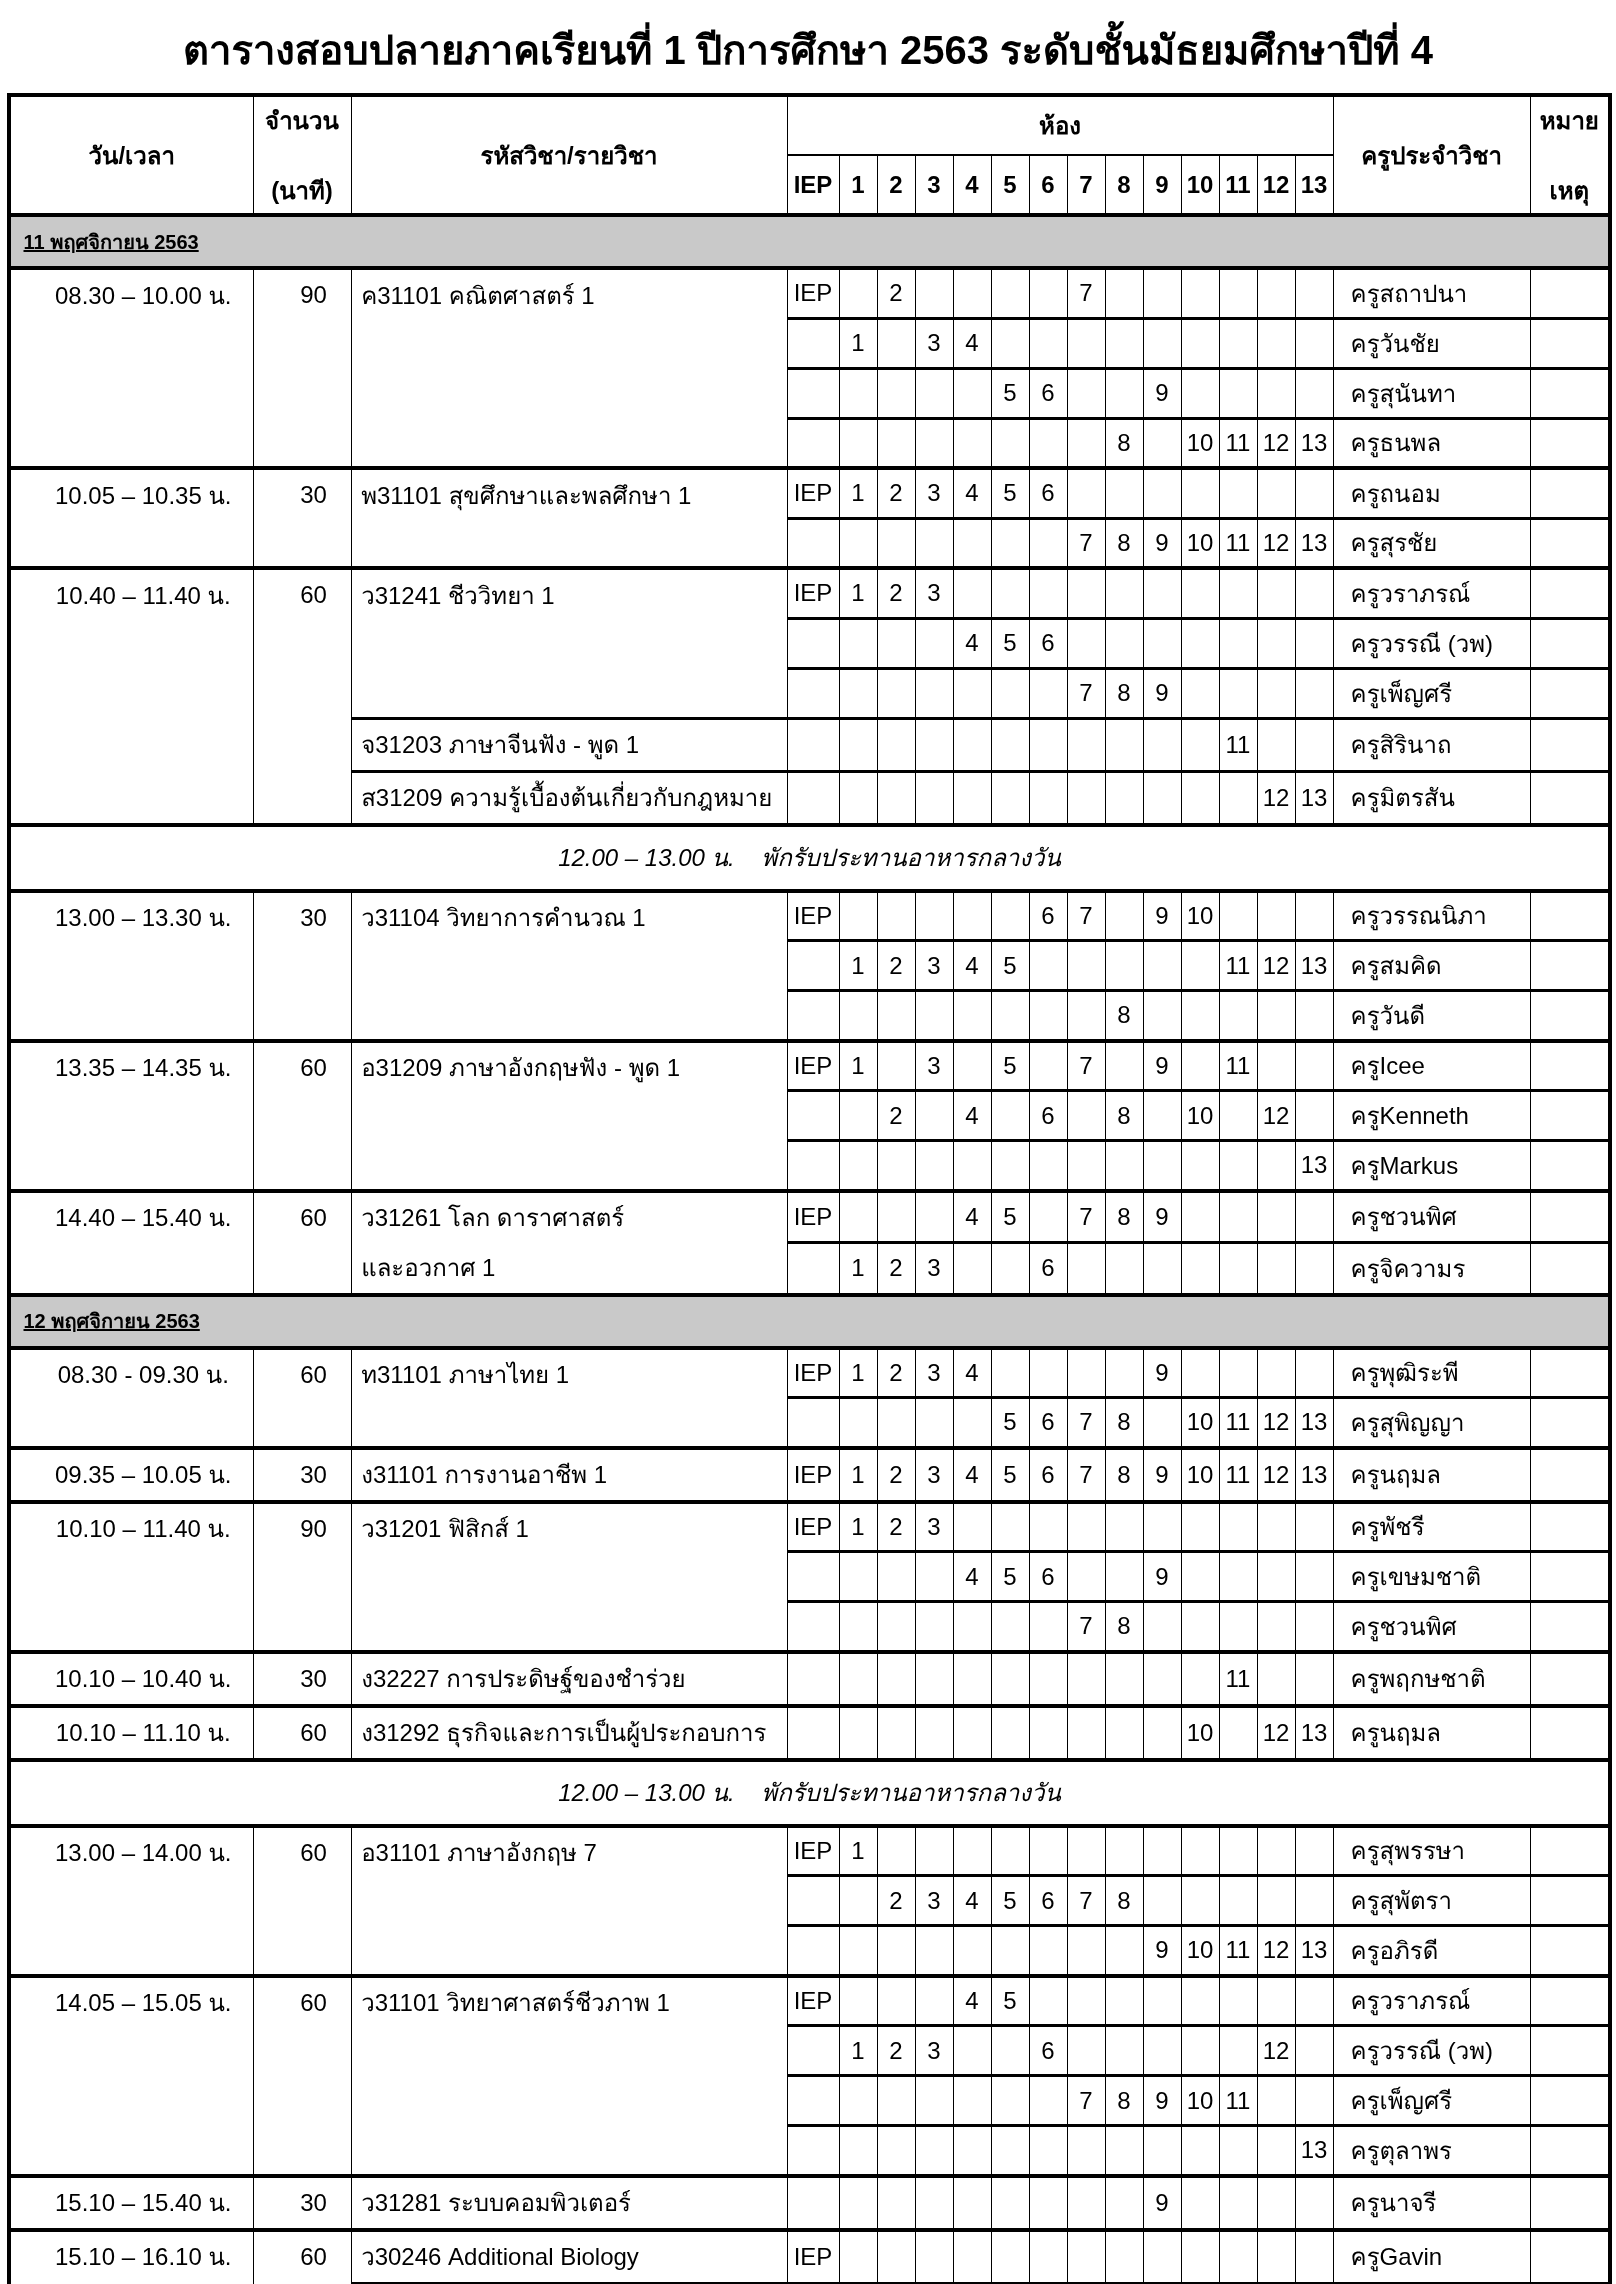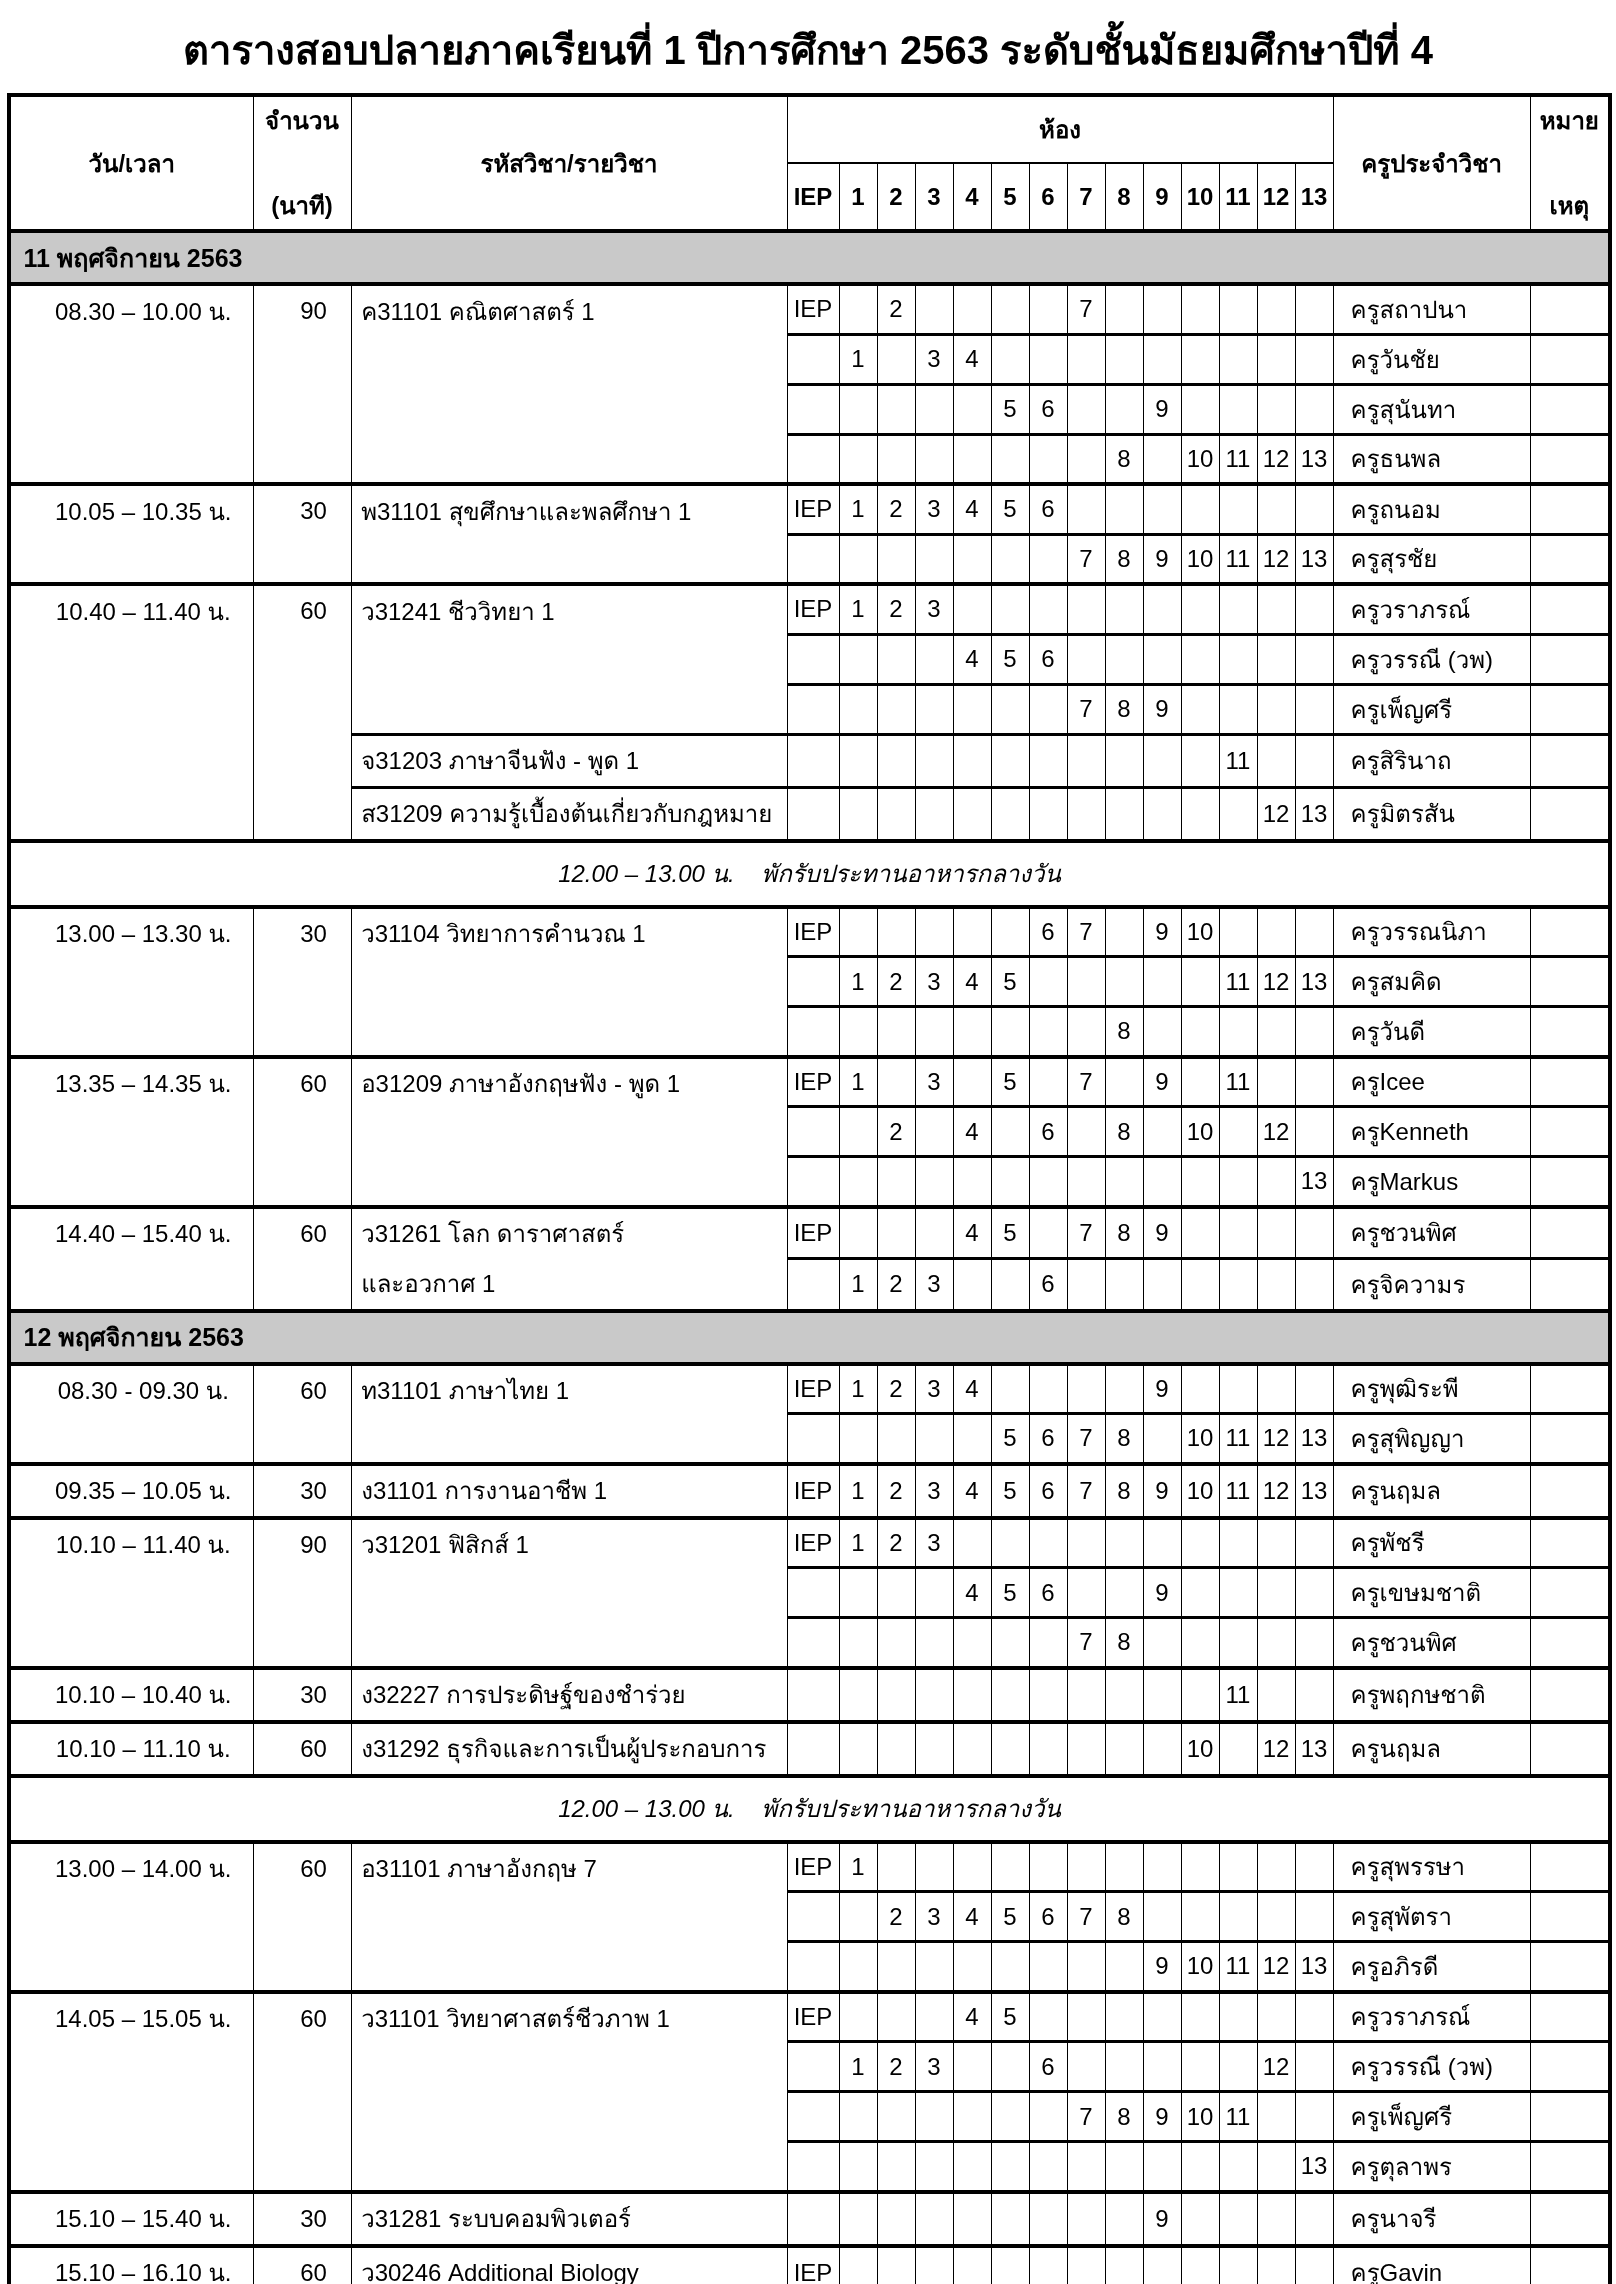--- a/index.html
+++ b/index.html
@@ -38,31 +38,32 @@
   thead th{
     font-weight:bold;
     text-align:center;
     vertical-align:middle;
   }
   tr.hrow1{height:55px;}
   tr.hrow2{height:55px;}
   .h-rooms{border-bottom:2.8px solid var(--line);}
   .stacked{
     display:flex;flex-direction:column;justify-content:space-between;
-    height:132px;padding:4.2px 0;gap:31px;
+    height:116px;padding:4.2px 0;gap:31px;
   }
   tr.band{height:53px;}
   tr.band td{
     background:var(--band-bg);
     border-top:4.2px solid var(--line);
     border-bottom:4.2px solid var(--line);
     font-weight:bold;
-    font-size:25px;
+    font-size:20px;
     text-align:left;
     padding-left:12.5px;
+    text-decoration:underline;
   }
   tr.data{height:50px;}
   tr.block-start > td{border-top:4.2px solid var(--line);}
   tr.subject-start > td{border-top:3.5px solid var(--line);}
   tr.subrow > td{border-top:3.5px solid var(--line);}
   tr.lunch{height:66px;}
   tr.lunch td{
     border-top:4.2px solid var(--line);
     border-bottom:4.2px solid var(--line);
     font-style:italic;

